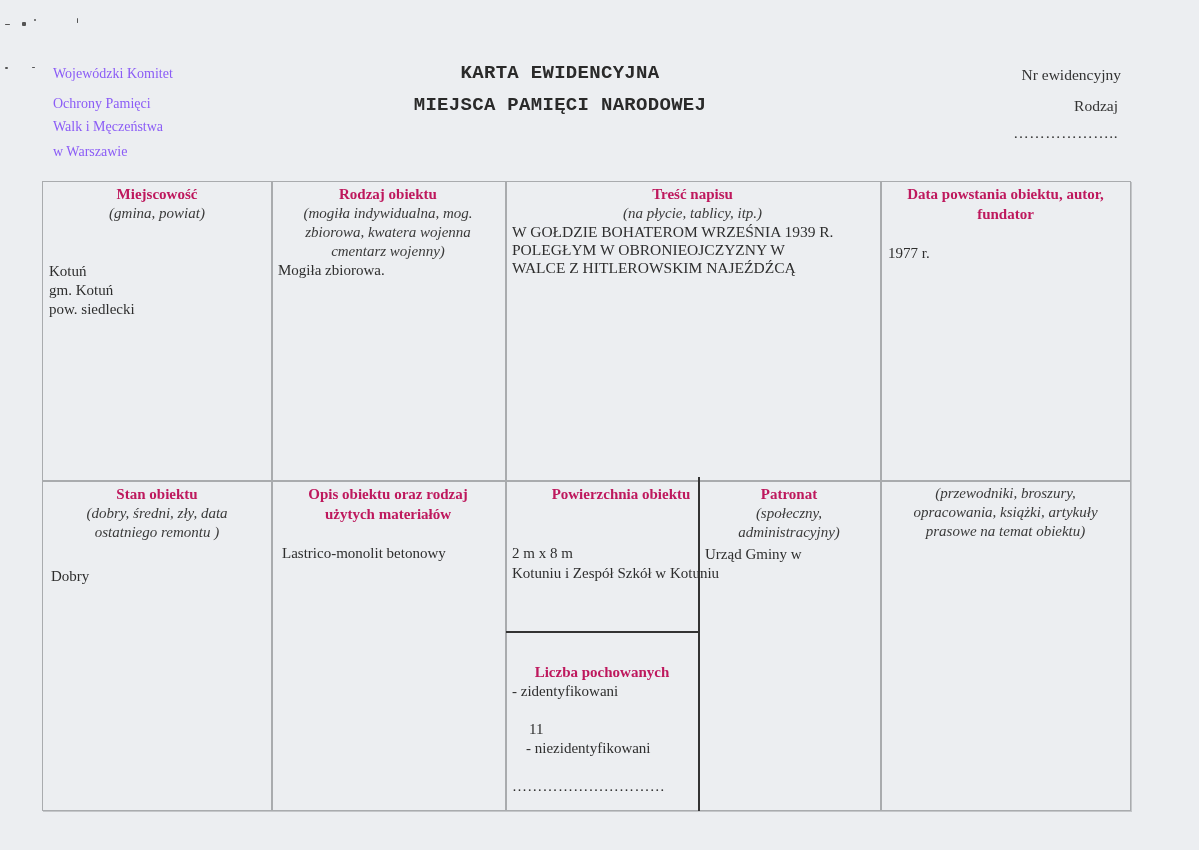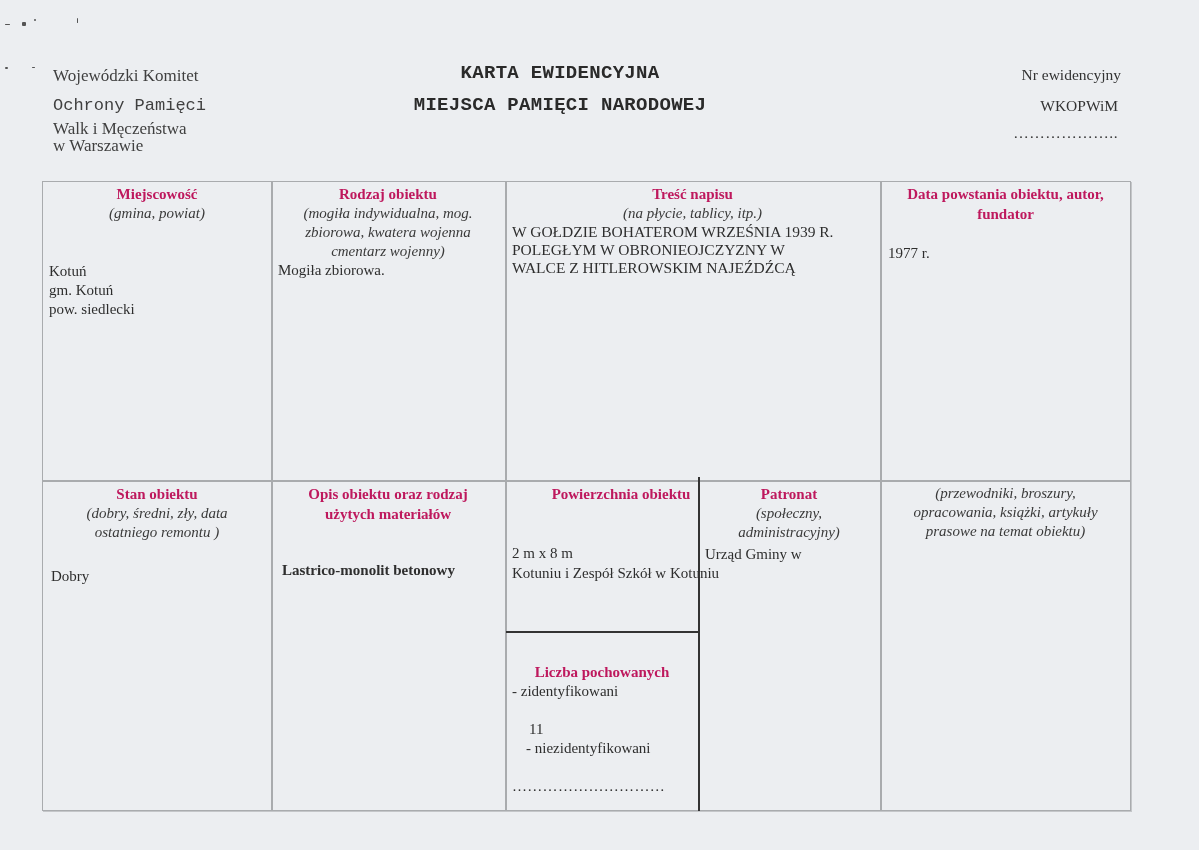--- a/index.html
+++ b/index.html
@@ -5,21 +5,21 @@
   html, body { margin: 0; padding: 0; }
   body {
     width: 1199px; height: 850px; overflow: hidden;
     background: #eceef1;
     position: relative;
     font-family: "Liberation Serif", "DejaVu Serif", serif;
     color: #2a2a2a;
   }
   .abs { position: absolute; }
   .speck { position: absolute; background: #555; border-radius: 1px; }
-  .org-line { position: absolute; left: 53px; font-size: 17px; white-space: nowrap; color: #404040; }
+  .org-line { position: absolute; left: 53px; font-size: 14px; white-space: nowrap; color: #8b5cf6; }
   .title-line {
     position: absolute; left: 360px; width: 400px; text-align: center;
     font-family: "Liberation Mono", "DejaVu Sans Mono", monospace;
     font-weight: bold; font-size: 19px; letter-spacing: 0.3px; color: #2a2a2a;
   }
   .nr-line { position: absolute; right: 78px; text-align: right; font-size: 15.5px; color: #333; white-space: nowrap; }
 
   .frame {
     position: absolute; left: 42px; top: 181px; width: 1087px; height: 628px;
     border: 1.5px solid #a9abae;
@@ -40,30 +40,30 @@
 
 <div class="speck" style="left:5px;top:24px;width:5px;height:1px;"></div>
 <div class="speck" style="left:22px;top:22px;width:4px;height:4px;"></div>
 <div class="speck" style="left:34px;top:19px;width:2px;height:2px;"></div>
 <div class="speck" style="left:77px;top:18px;width:1px;height:5px;"></div>
 <div class="speck" style="left:5px;top:67px;width:3px;height:2px;"></div>
 <div class="speck" style="left:32px;top:67px;width:3px;height:1px;"></div>
 
 <div>
   <div class="org-line" style="top:66px;">Wojewódzki Komitet</div>
-  <div class="org-line" style="top:96px;font-family:Liberation Mono, monospace;">Ochrony Pamięci</div>
+  <div class="org-line" style="top:96px;">Ochrony Pamięci</div>
   <div class="org-line" style="top:119px;">Walk i Męczeństwa</div>
-  <div class="org-line" style="top:136px;text-align:center;">w Warszawie</div>
+  <div class="org-line" style="top:144px;text-align:center;">w Warszawie</div>
 </div>
 
 <div class="title-line" style="top:62px;">KARTA EWIDENCYJNA</div>
 <div class="title-line" style="top:94px;">MIEJSCA PAMIĘCI NARODOWEJ</div>
 
 <div class="nr-line" style="top:66px;">Nr ewidencyjny</div>
-<div class="nr-line" style="top:97px; right:81px;">WKOPWiM</div>
+<div class="nr-line" style="top:97px; right:81px;">Rodzaj</div>
 <div class="nr-line" style="top:124px; right:81px; letter-spacing:0.5px;">………………..</div>
 
 <div class="frame"></div>
 <div class="hline" style="left:42px; top:480px; width:1089px;"></div>
 <div class="vline" style="left:271px; top:181px; height:630px;"></div>
 <div class="vline" style="left:505px; top:181px; height:630px;"></div>
 <div class="vline" style="left:880px; top:181px; height:630px;"></div>
 <div class="dark-v" style="left:698px; top:477px; height:334px;"></div>
 <div class="dark-h" style="left:506px; top:631px; width:193px;"></div>
 
@@ -95,21 +95,21 @@
 </div>
 
 <div class="cell" style="left:45px; top:484px; width:224px; height:325px;">
   <div class="hdr">Stan obiektu</div>
   <div class="sub" style="padding:0 22px;">(dobry, średni, zły, data ostatniego remontu )</div>
   <div class="val" style="position:absolute; left:6px; top:83px;">Dobry</div>
 </div>
 
 <div class="cell" style="left:273px; top:484px; width:230px; height:325px;">
   <div class="hdr" style="padding:0 14px;">Opis obiektu oraz rodzaj użytych materiałów</div>
-  <div class="val" style="position:absolute; left:9px; top:77px;font-weight:bold;">Lastrico-monolit betonowy</div>
+  <div class="val" style="position:absolute; left:9px; top:60px;">Lastrico-monolit betonowy</div>
 </div>
 
 <div class="cell" style="left:507px; top:484px; width:228px; height:146px;">
   <div class="hdr" style="padding:0 30px;">Powierzchnia obiektu</div>
   <div class="val" style="position:absolute; left:5px; top:60px;">2 m x 8 m</div>
 </div>
 
 <div class="cell" style="left:700px; top:484px; width:178px; height:325px;">
   <div class="hdr">Patronat</div>
   <div class="sub" style="padding:0 36px;">(społeczny, administracyjny)</div>

